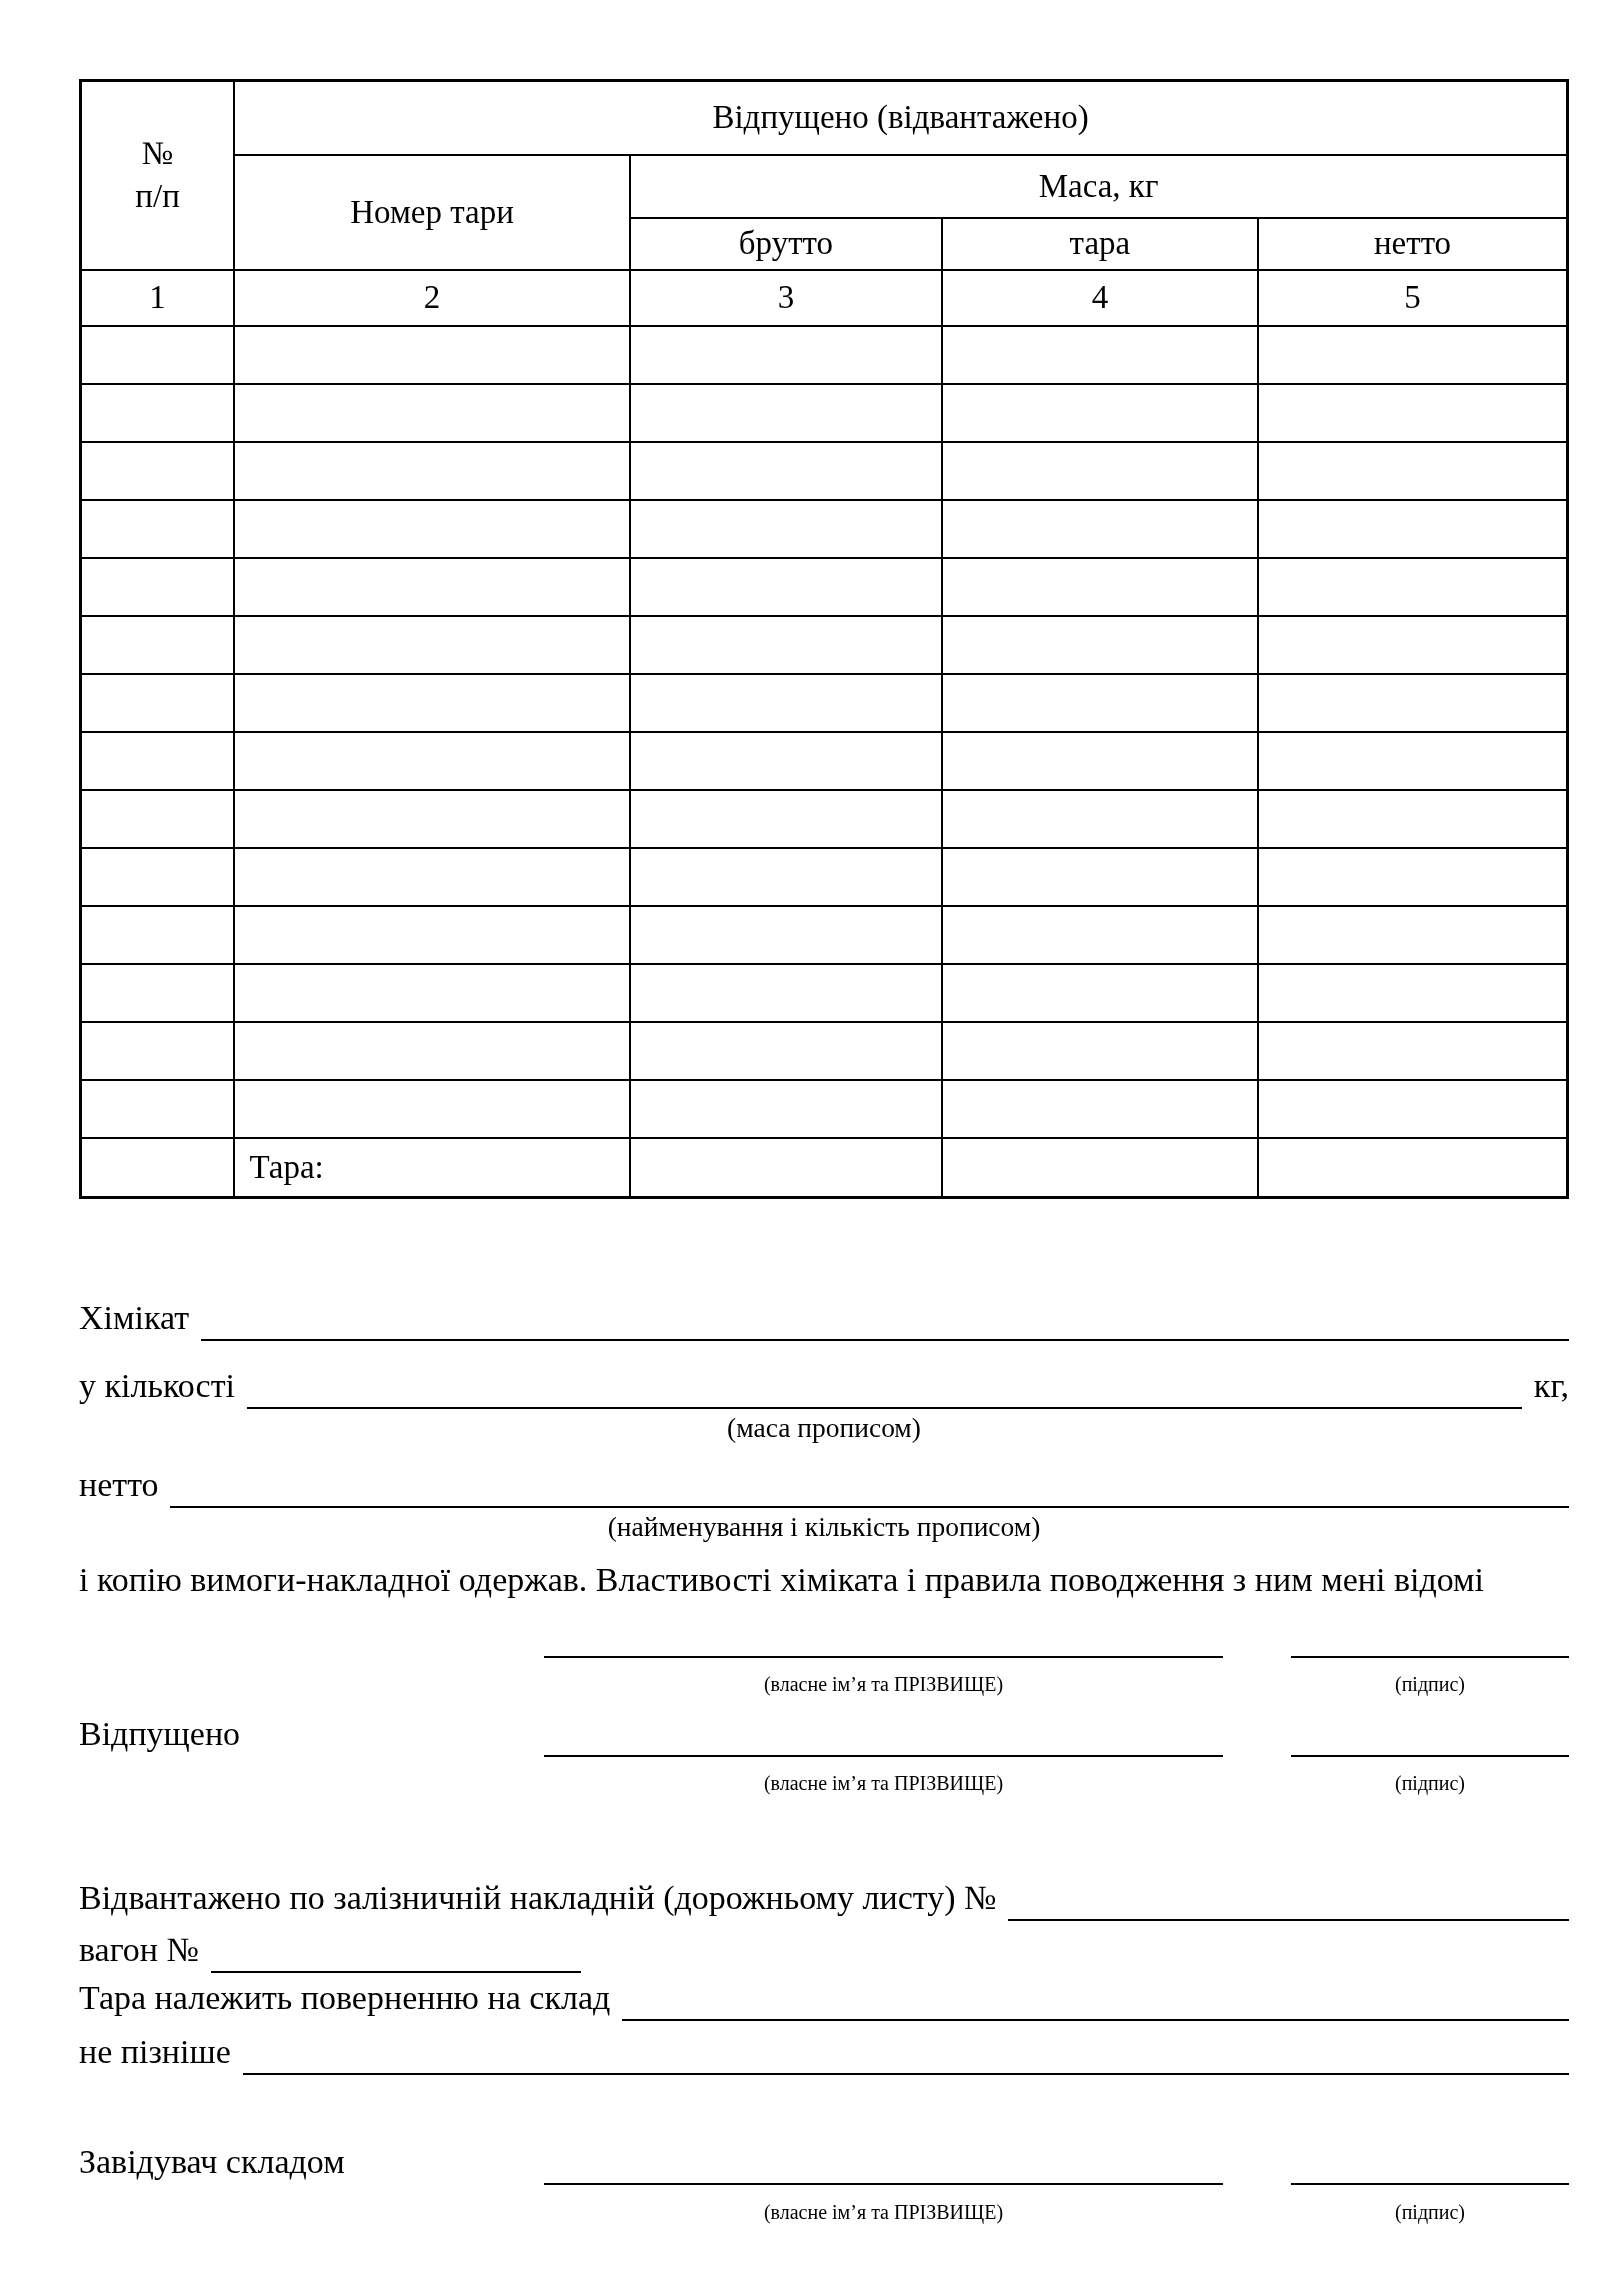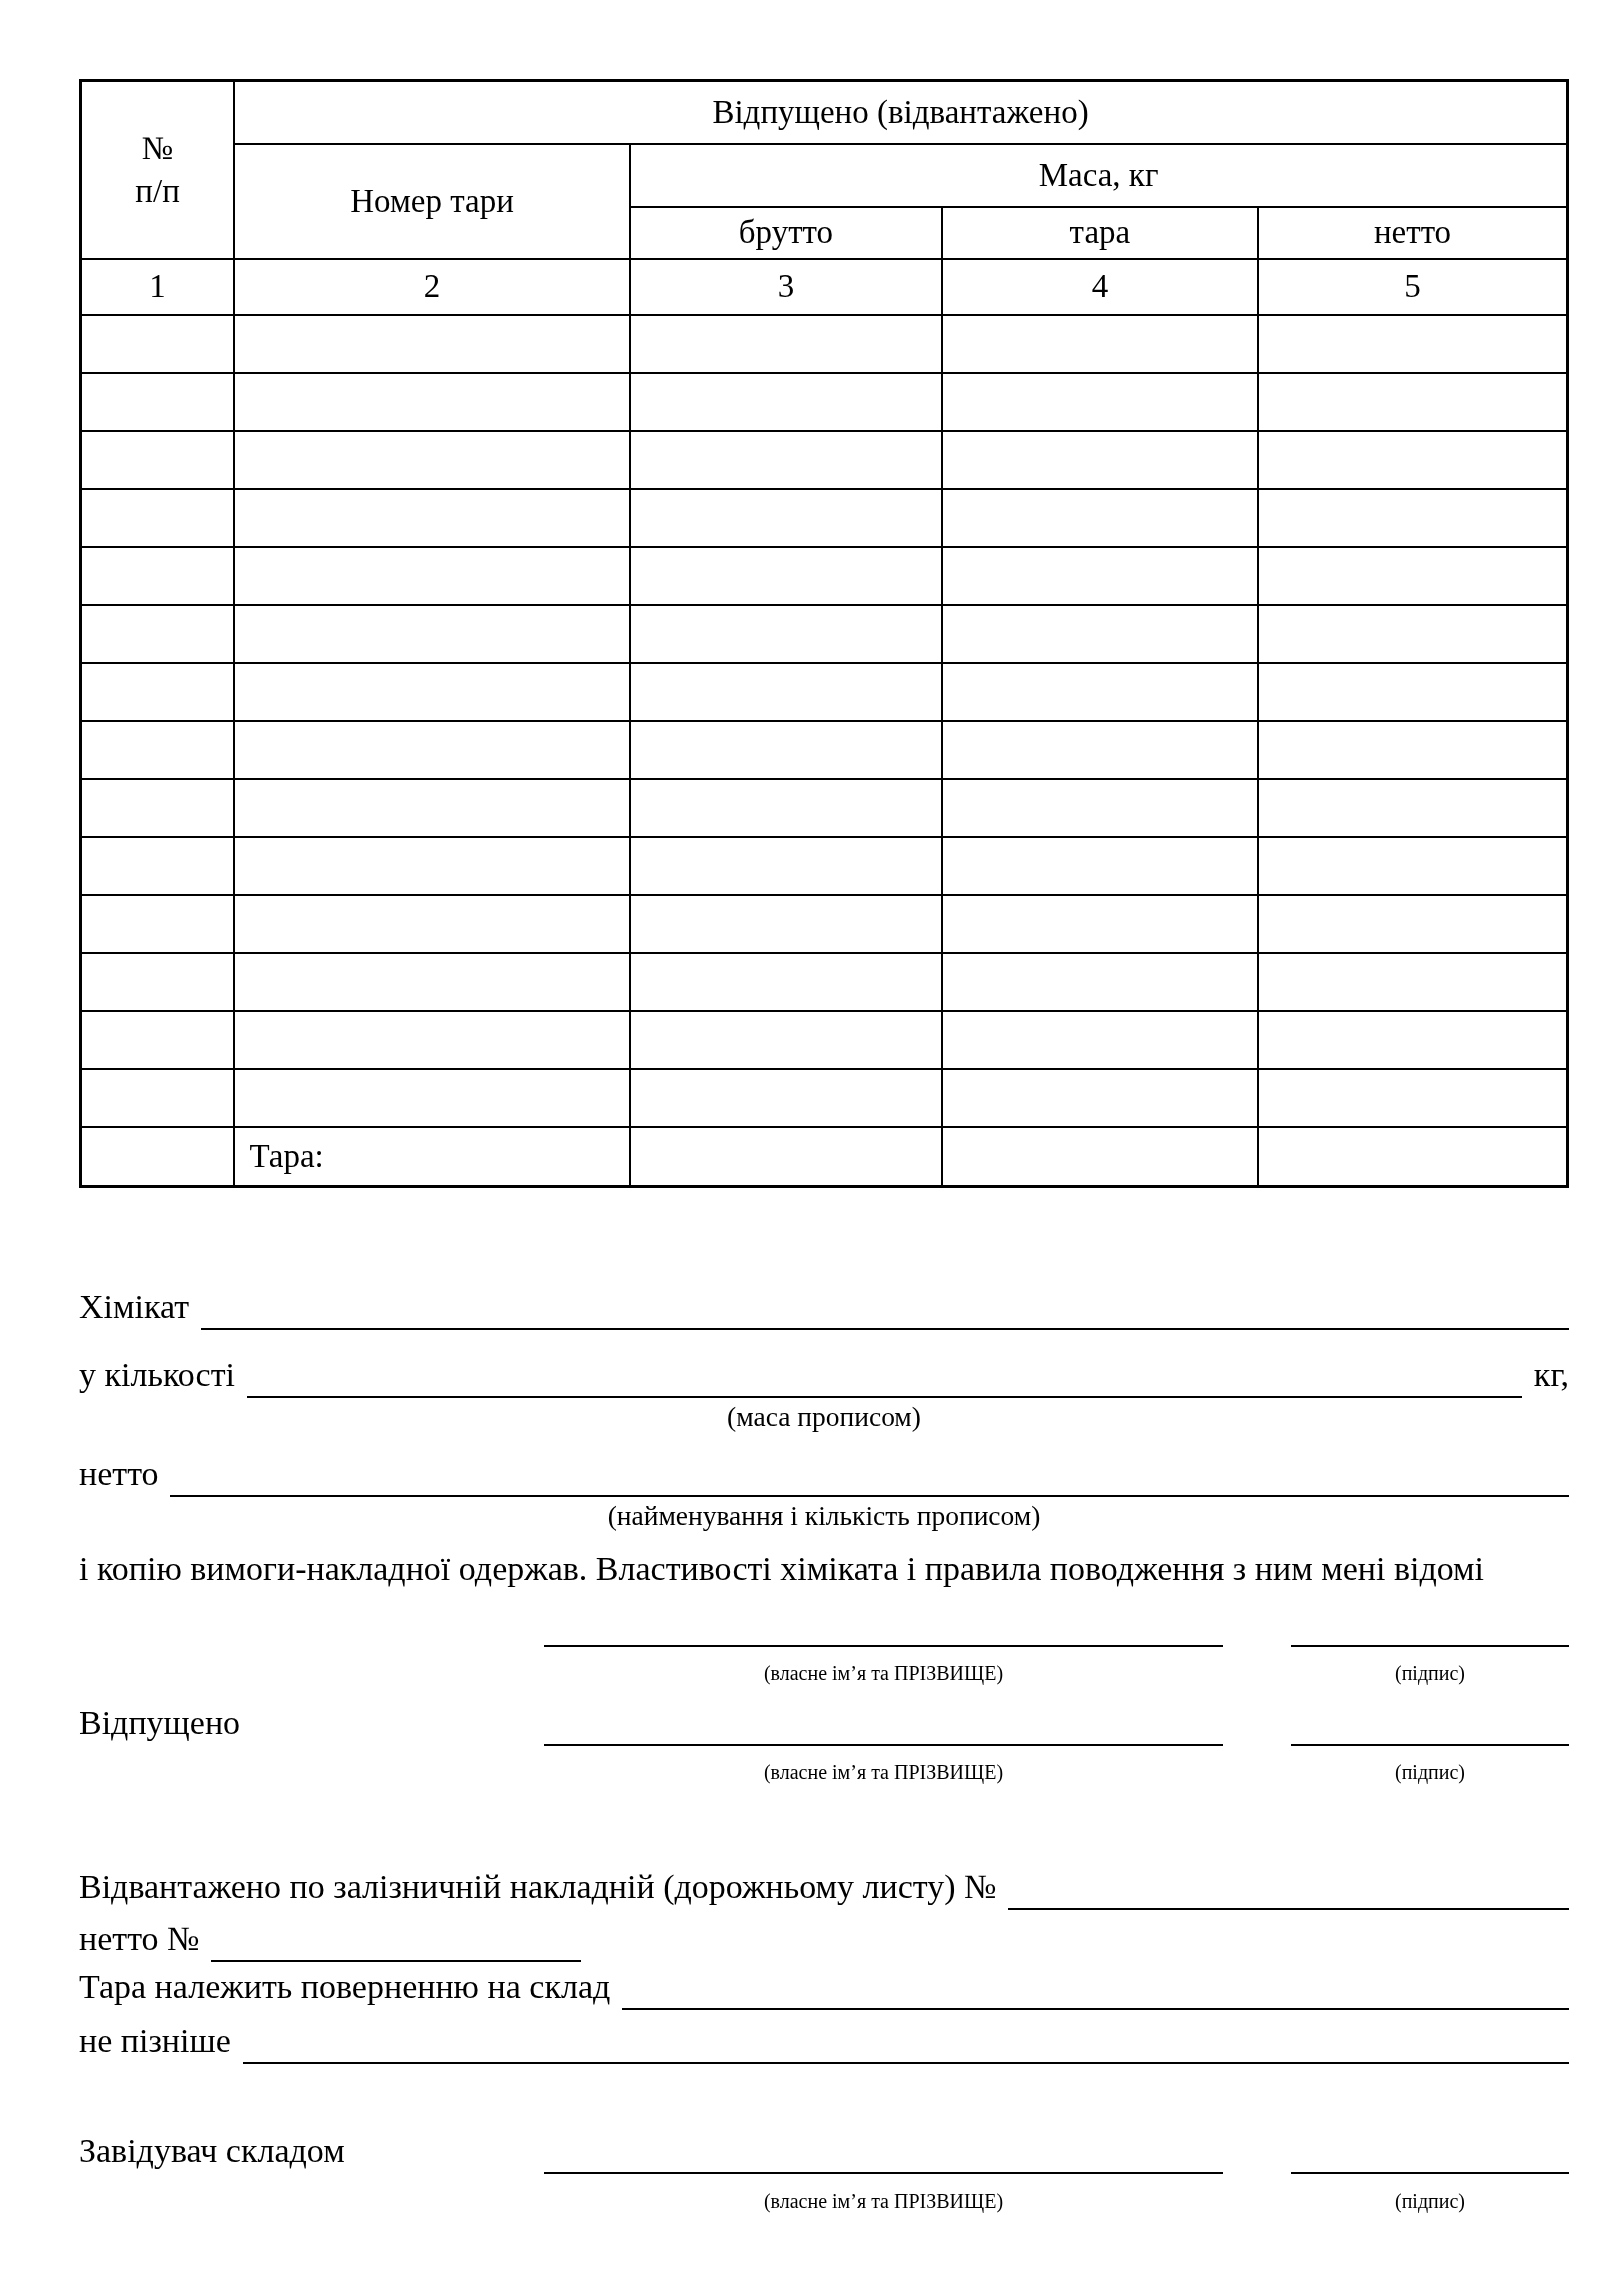--- a/index.html
+++ b/index.html
@@ -31,21 +31,21 @@
     border-top: 2.6px solid #000;
     border-bottom: 2.6px solid #000;
     font-size: 33px;
     font-weight: normal;
     text-align: center;
     vertical-align: middle;
     padding: 0;
     box-sizing: border-box;
     overflow: hidden;
   }
-  .hrow1 td { height: 63px; }
+  .hrow1 td { height: 74px; }
   .hrow2 td { height: 63px; }
   .hrow3 td { height: 52px; }
   .numrow td { height: 56px; font-size: 30px; }
   .bodyrow td { height: 58px; }
   .totalrow td { height: 60px; }
   .total-cell {
     text-align: left !important;
     padding-left: 14.4px !important;
   }
   .numhead-line { display: block; line-height: 1.3; }
@@ -307,21 +307,21 @@
     <span class="sig-cap-gap"></span>
     <span class="sig-cap-sign">(підпис)</span>
   </div>
 
   <div class="f-row" id="row-shipped">
     <span class="f-label">Відвантажено по залізничній накладній (дорожньому листу) №</span>
     <span class="uline"></span>
   </div>
 
   <div class="f-row" id="row-wagon">
-    <span class="f-label">нетто №</span>
+    <span class="f-label">вагон №</span>
     <span class="uline-fixed" id="wagon-line"></span>
   </div>
 
   <div class="f-row" id="row-return">
     <span class="f-label">Тара належить поверненню на склад</span>
     <span class="uline"></span>
   </div>
 
   <div class="f-row" id="row-nolater">
     <span class="f-label">не пізніше</span>

